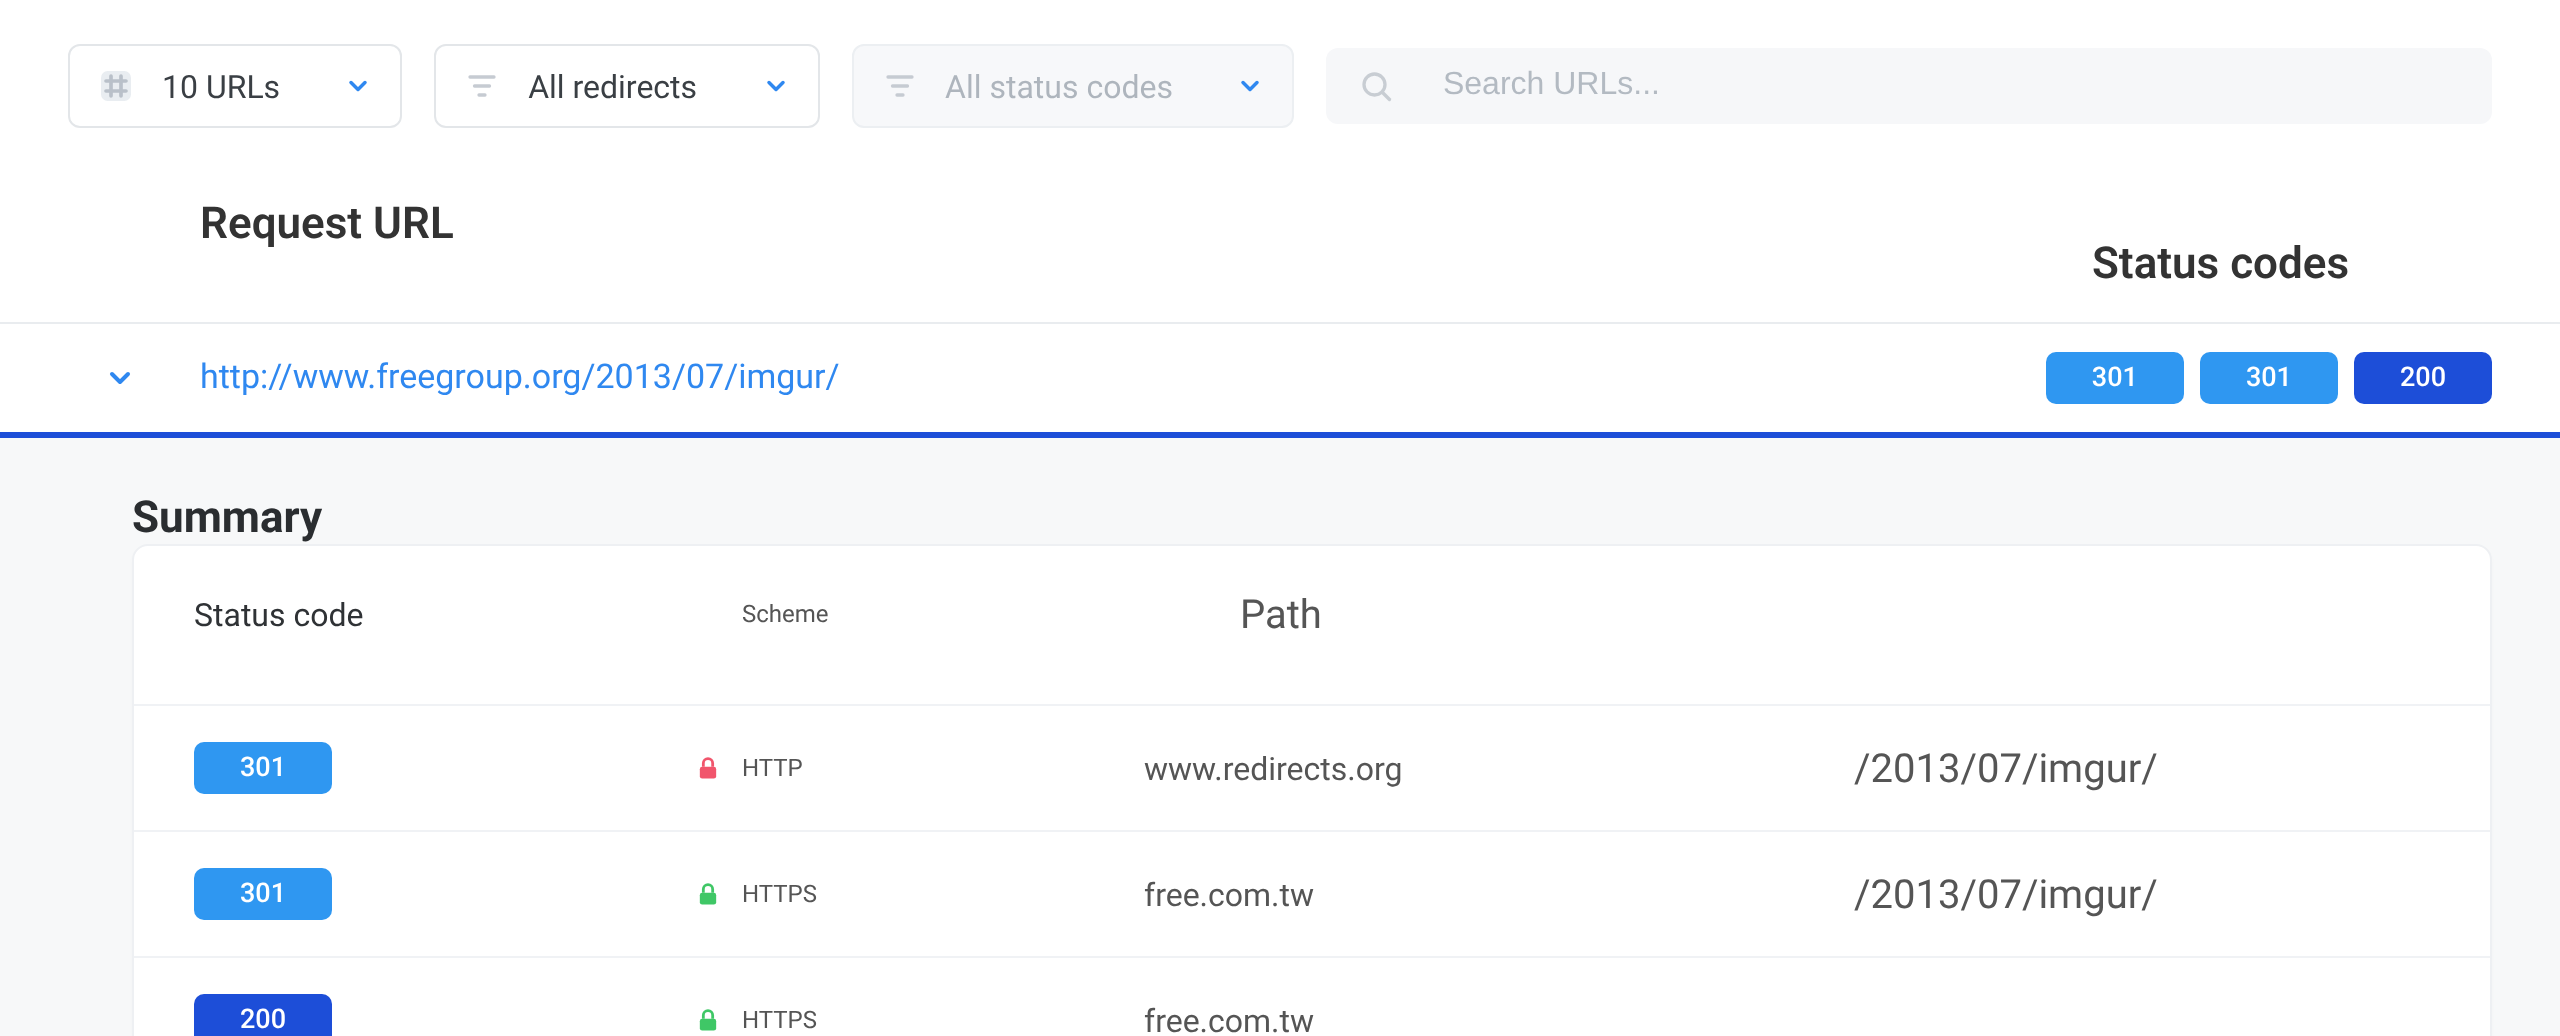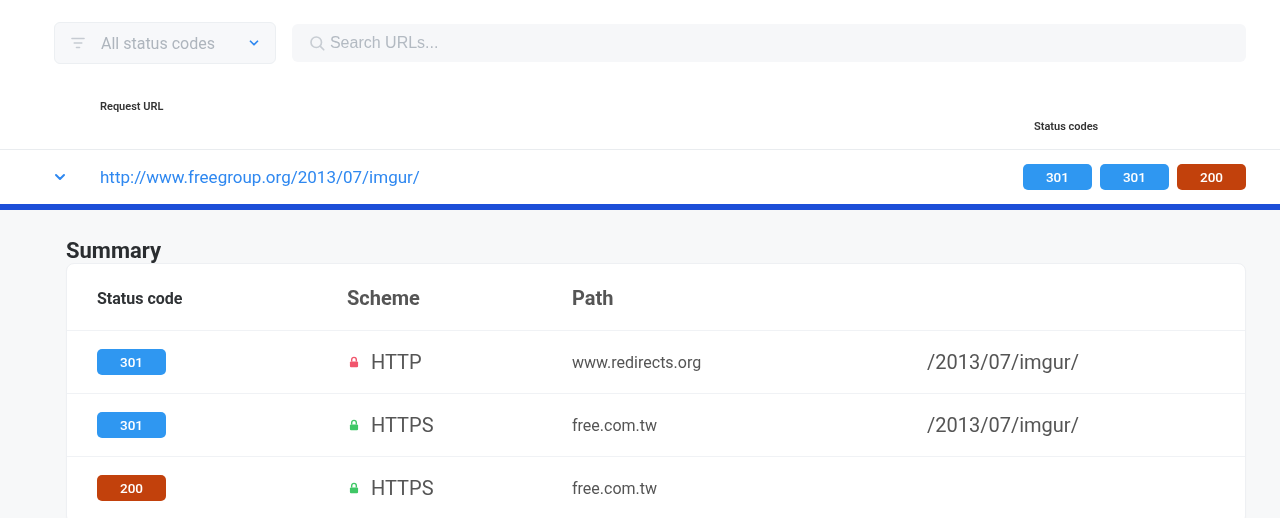--- a/index.html
+++ b/index.html
@@ -32,83 +32,83 @@
   .select-box .leading-icon {
     width: 22px; height: 22px;
     display: flex; align-items:center; justify-content:center;
     color: #c6cbd2;
   }
   .select-box .label {
     font-size: 16px;
     color: #3a3f44;
   }
   .select-box.disabled .label { color: #aeb5bd; }
-  .select-box.disabled { background:#f7f8fa; border-color:#eceff2;margin-left:20px; }
+  .select-box.disabled { background:#f7f8fa; border-color:#eceff2; }
   .select-box .chevron {
     margin-left: 20px;
     color: #2f88f0;
   }
   .search-box {
     flex: 1;
     display:flex;
     align-items:center;
     background:#f6f7f9;
     border-radius:6px;
     padding:10px 16px;
-    gap:4px;
+    gap:24px;
   }
   .search-box input {
     border:none;
     background:transparent;
     font-size:16px;
     color:#444;
     outline:none;
     width:100%;
   }
   .search-box input::placeholder { color:#b3bac2; }
   .search-icon { color:#c8cdd3; display:flex; }
 
   
   .table-wrap { padding: 0 0 0 0; }
   .thead {
     display:flex;
-    padding: 14px 46px 16px 100px;
+    padding: 14px 34px 16px 100px;
     border-bottom:1px solid #e9ecef;
     font-weight:600;
-    font-size:11px;
+    font-size:22px;
     color:#333;
   }
   .th-url { flex:1; }
   .th-status { width:200px;margin-top:20px; }
 
   
   .url-row {
     display:flex;
     align-items:center;
     padding: 14px 34px 14px 52px;
     background:#fff;
-    border-bottom:6px solid #1d4ed8;
+    border-bottom:3px solid #1d4ed8;
   }
   .url-row .chevron-down { color:#2f88f0; margin-right:32px; display:flex; }
   .url-link { color:#2f88f0; font-size:17px; flex:1; cursor:pointer; }
   .badges { display:flex; gap:8px; }
   .badge {
     display:inline-flex;
     align-items:center;
     justify-content:center;
     min-width:44px;
     height:26px;
     border-radius:5px;
     font-size:13.5px;
     font-weight:500;
     color:#fff;
     padding:0 23px;
   }
   .badge.blue { background:#2f97f1; }
-  .badge.green { background:#c2410c; }
+  .badge.green { background:#1d4ed8; }
 
   
   .panel {
     background:#f7f8f9;
     padding: 28px 34px 40px 66px;
   }
   .panel h2 {
     font-size:22px;
     font-weight:700;
     color:#2a2d30;
@@ -120,36 +120,65 @@
     padding: 0 0 4px 0;
     box-shadow: 0 1px 2px rgba(0,0,0,0.02);
   }
   .srow {
     display:flex;
     align-items:center;
     padding: 18px 30px;
     border-bottom:1px solid #f0f2f5;
   }
   .srow:last-child { border-bottom:none; }
-  .srow.header { font-weight:700; font-size:16px; color:#2f3235; padding-top:22px; padding-bottom:20px;}
+  .srow.header { font-weight:400; font-size:16px; color:#2f3235; padding-top:22px; padding-bottom:33px;gap:24px;}
   .scol-status { width:250px; }
-  .scol-scheme { width:225px; display:flex; align-items:center; gap:10px; color:#555; font-size:20px;}
+  .scol-scheme { width:225px; display:flex; align-items:center; gap:10px; color:#555; font-size:12px;}
   .scol-host   { width:355px; color:#555; font-size:16px;}
   .scol-path   { flex:1; color:#555; font-size:20px;}
   .lock { width:14px; height:16px; display:inline-flex; }
   .lock.red { color:#f1556c; }
   .lock.green { color:#3fc766; }
 
   svg { display:block; }
 </style>
 </head>
 <body>
 
 <div class="toolbar">
-
+  <div class="select-box">
+    <span class="leading-icon">
+      <svg width="20" height="20" viewBox="0 0 24 24" fill="none" stroke="currentColor" stroke-width="2.2" stroke-linecap="round">
+        <rect x="3" y="3" width="18" height="18" rx="4" fill="#e9edf1" stroke="none"></rect>
+        <path d="M9 6v12M15 6v12M6 9h12M6 15h12" stroke="#b9c0c9"></path>
+      </svg>
+    </span>
+    <span class="label">10 URLs</span>
+    <span class="chevron">
+      <svg width="14" height="14" viewBox="0 0 24 24" fill="none" stroke="currentColor" stroke-width="3" stroke-linecap="round" stroke-linejoin="round">
+          <polyline points="6 9 12 15 18 9"></polyline>
+        </svg>
+    </span>
+  </div>
+
+  <div class="select-box">
+    <span class="leading-icon">
+      <svg width="18" height="18" viewBox="0 0 24 24" fill="none" stroke="#c6cbd2" stroke-width="2.2" stroke-linecap="round">
+          <line x1="4" y1="6" x2="20" y2="6"></line>
+          <line x1="7" y1="12" x2="17" y2="12"></line>
+          <line x1="10" y1="18" x2="14" y2="18"></line>
+        </svg>
+    </span>
+    <span class="label">All redirects</span>
+    <span class="chevron">
+      <svg width="14" height="14" viewBox="0 0 24 24" fill="none" stroke="currentColor" stroke-width="3" stroke-linecap="round" stroke-linejoin="round">
+          <polyline points="6 9 12 15 18 9"></polyline>
+        </svg>
+    </span>
+  </div>
 
   <div class="select-box disabled">
     <span class="leading-icon">
       <svg width="18" height="18" viewBox="0 0 24 24" fill="none" stroke="#c6cbd2" stroke-width="2.2" stroke-linecap="round">
           <line x1="4" y1="6" x2="20" y2="6"></line>
           <line x1="7" y1="12" x2="17" y2="12"></line>
           <line x1="10" y1="18" x2="14" y2="18"></line>
         </svg>
     </span>
     <span class="label">All status codes</span>

